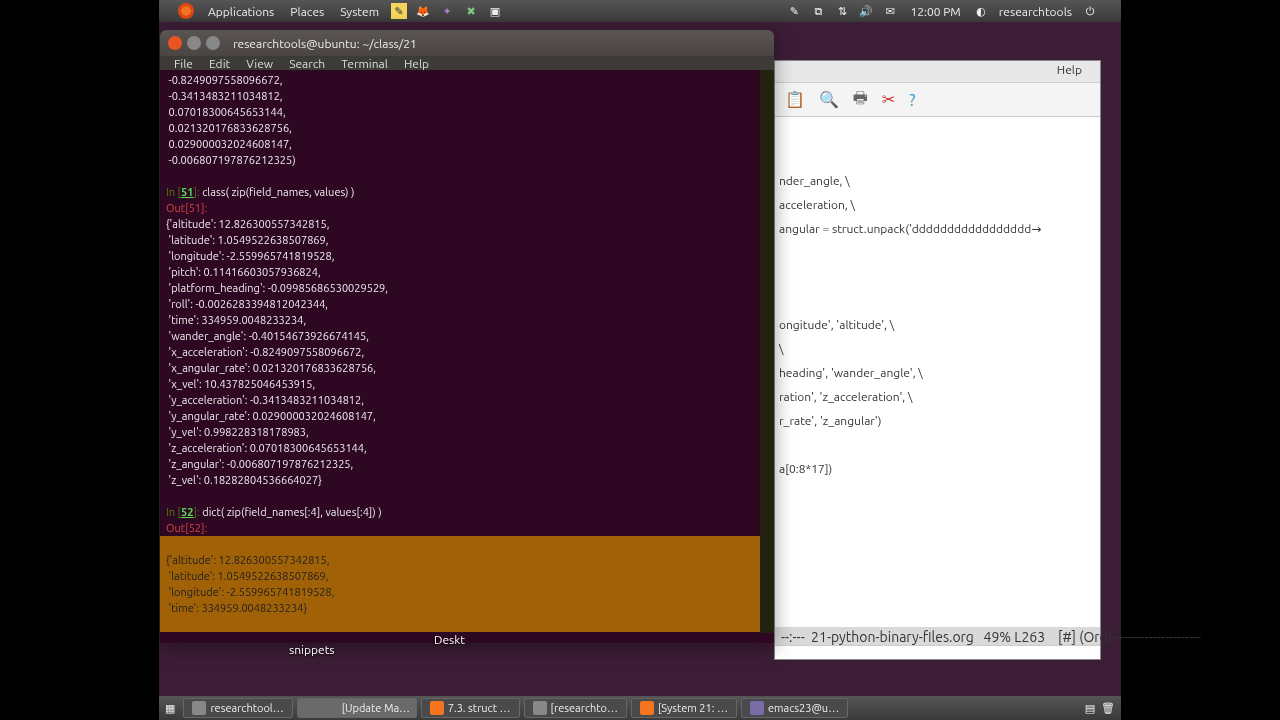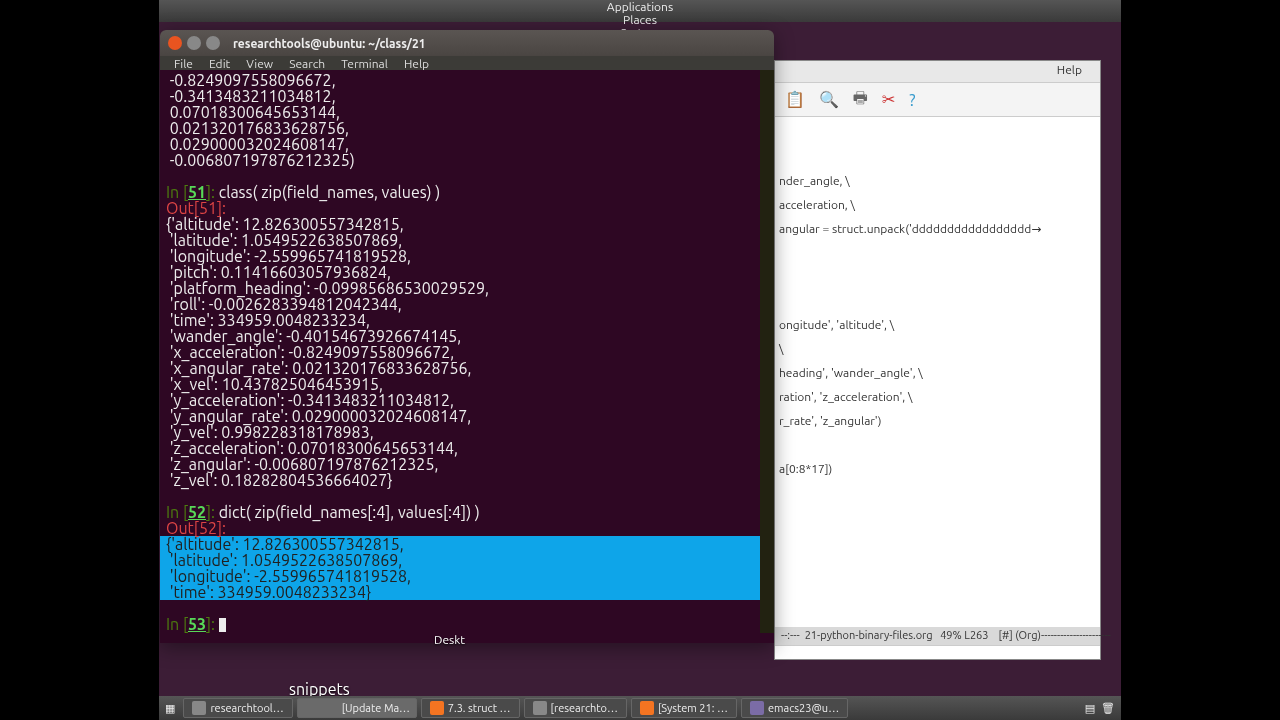--- a/index.html
+++ b/index.html
@@ -1,50 +1,50 @@
 <!DOCTYPE html>
 <html><head>
 <meta charset="utf-8">
 <style>
 * { margin:0; padding:0; box-sizing:border-box; font-family:"Ubuntu","DejaVu Sans",sans-serif; }
 body { background:#000; width:1280px; height:720px; overflow:hidden; position:relative; }
 .desktop { position:absolute; left:159px; top:0; width:962px; height:720px; background:#3c1d36; }
 
-.panel { position:absolute; top:0; left:0; right:0; height:22px; background:linear-gradient(#555,#3a3a3a); color:#eee; font-size:12px; display:flex; align-items:center; padding:0 19px;flex-direction:column; }
+.panel { position:absolute; top:0; left:0; right:0; height:22px; background:linear-gradient(#555,#3a3a3a); color:#eee; font-size:12px; display:flex; align-items:center; padding:0 19px; }
 .panel .ubuntu-logo { width:16px; height:16px; border-radius:50%; background:radial-gradient(circle,#f47421 40%,#dd4814 42%); margin-right:6px; }
 .panel-menu { padding:0 8px; cursor:pointer; }
 .panel .spacer { flex:1; }
 .panel .ico { width:16px; height:16px; margin:0 4px; display:inline-flex; align-items:center; justify-content:center; font-size:11px; }
 
 .term { position:absolute; left:1px; top:30px; width:614px; height:613px; background:#2e0723; border-radius:6px 6px 0 0; box-shadow:0 4px 20px rgba(0,0,0,.4); color:#eee; font-size:13px; }
-.titlebar { height:26px; background:linear-gradient(#5a5552,#4a4542); border-radius:6px 6px 0 0; display:flex; align-items:center; padding:0 8px; color:#eee; font-size:12px; font-weight:bold; }
+.titlebar { height:26px; background:linear-gradient(#5a5552,#4a4542); border-radius:6px 6px 0 0; display:flex; align-items:center; padding:0 8px; color:#eee; font-size:12px; font-weight:normal; }
 .wbtn { width:14px; height:14px; border-radius:50%; margin-right:5px; }
 .wbtn.close{background:#e95420;} .wbtn.min{background:#888;} .wbtn.max{background:#888;}
 .menubar { height:14px; background:#3c3b37; display:flex; align-items:center; padding:0 6px; font-size:12px; color:#ddd; }
 .menubar span { padding:0 8px; cursor:pointer; }
-.term-body { padding:2px 6px; font-family:"Ubuntu Mono","DejaVu Sans Mono",monospace; font-size:16px; line-height:16px; white-space:pre; color:#eee; height:563px; overflow:hidden; position:relative; }
+.term-body { padding:2px 6px; font-family:"Ubuntu Mono","DejaVu Sans Mono",monospace; font-size:11px; line-height:16px; white-space:pre; color:#eee; height:563px; overflow:hidden; position:relative; }
 .in-prompt { color:#4d7c0f; } .in-num { color:#58d858; font-weight:bold;text-decoration:underline; }
 .out-prompt { color:#d44; }
-.highlight { background:#0ea5e9; color:#202020; display:block; margin:0 -6px; padding:0 6px; }
+.highlight { background:#a16207; color:#202020; display:block; margin:0 -6px; padding:16px 6px; }
 .cursor { display:inline-block; width:7px; height:14px; background:#eee; vertical-align:-2px; }
 .term-scroll { position:absolute; right:0; top:0; bottom:0; width:14px; background:#221; }
 
 .emacs { position:absolute; left:615px; top:60px; width:327px; height:600px; background:#fff; border:1px solid #888; font-family:"DejaVu Sans Mono",monospace; font-size:12px; color:#333; }
 .emacs .e-menu { height:22px; background:#e8e8e8; border-bottom:1px solid #ccc; font-size:12px; padding:2px 8px; }
 .emacs .e-tool { height:34px; background:#f4f4f4; border-bottom:1px solid #ccc; display:flex; align-items:center; gap:14px; padding:0 10px; font-size:16px; color:#666; }
 .emacs .e-body { padding:4px; white-space:pre; line-height:24px; overflow:hidden; }
-.emacs .e-status { position:absolute; bottom:14px; left:0; right:0; height:18px; background:#d9d9d9; font-size:11px; padding:2px 6px; color:#333; white-space:pre; }
+.emacs .e-status { position:absolute; bottom:14px; left:0; right:0; height:18px; background:#d9d9d9; font-size:14px; padding:2px 6px; color:#333; white-space:pre; }
 .emacs .e-mini { position:absolute; bottom:0; left:0; right:0; height:14px; background:#fff; border-top:1px solid #ccc; }
 
 .taskbar { position:absolute; bottom:0; left:0; right:0; height:24px; background:linear-gradient(#555,#3a3a3a); display:flex; align-items:center; font-size:11px; color:#eee; }
 .taskbtn { height:20px; padding:0 8px; margin:0 2px; background:#4a4a4a; border:1px solid #666; border-radius:2px; display:flex; align-items:center; gap:4px; max-width:120px; overflow:hidden; white-space:nowrap; }
 .taskbtn.active { background:#6a6a6a;gap:36px; }
 .task-ico { width:14px; height:14px; background:#888; border-radius:2px; }
 
-.snippets { position:absolute; left:130px; top:643px; color:#fff; font-size:16px; text-shadow:0 1px 2px #000;margin-top:37px; }
+.snippets { position:absolute; left:130px; top:643px; color:#fff; font-size:12px; text-shadow:0 1px 2px #000; }
 .desktxt { position:absolute; left:275px; top:633px; color:#fff; font-size:12px; text-shadow:0 1px 2px #000; }
 </style>
 </head>
 <body>
 
 <div class="desktop">
 
   <div class="panel">
     <div class="ubuntu-logo"></div>
     <span class="panel-menu">Applications</span>

